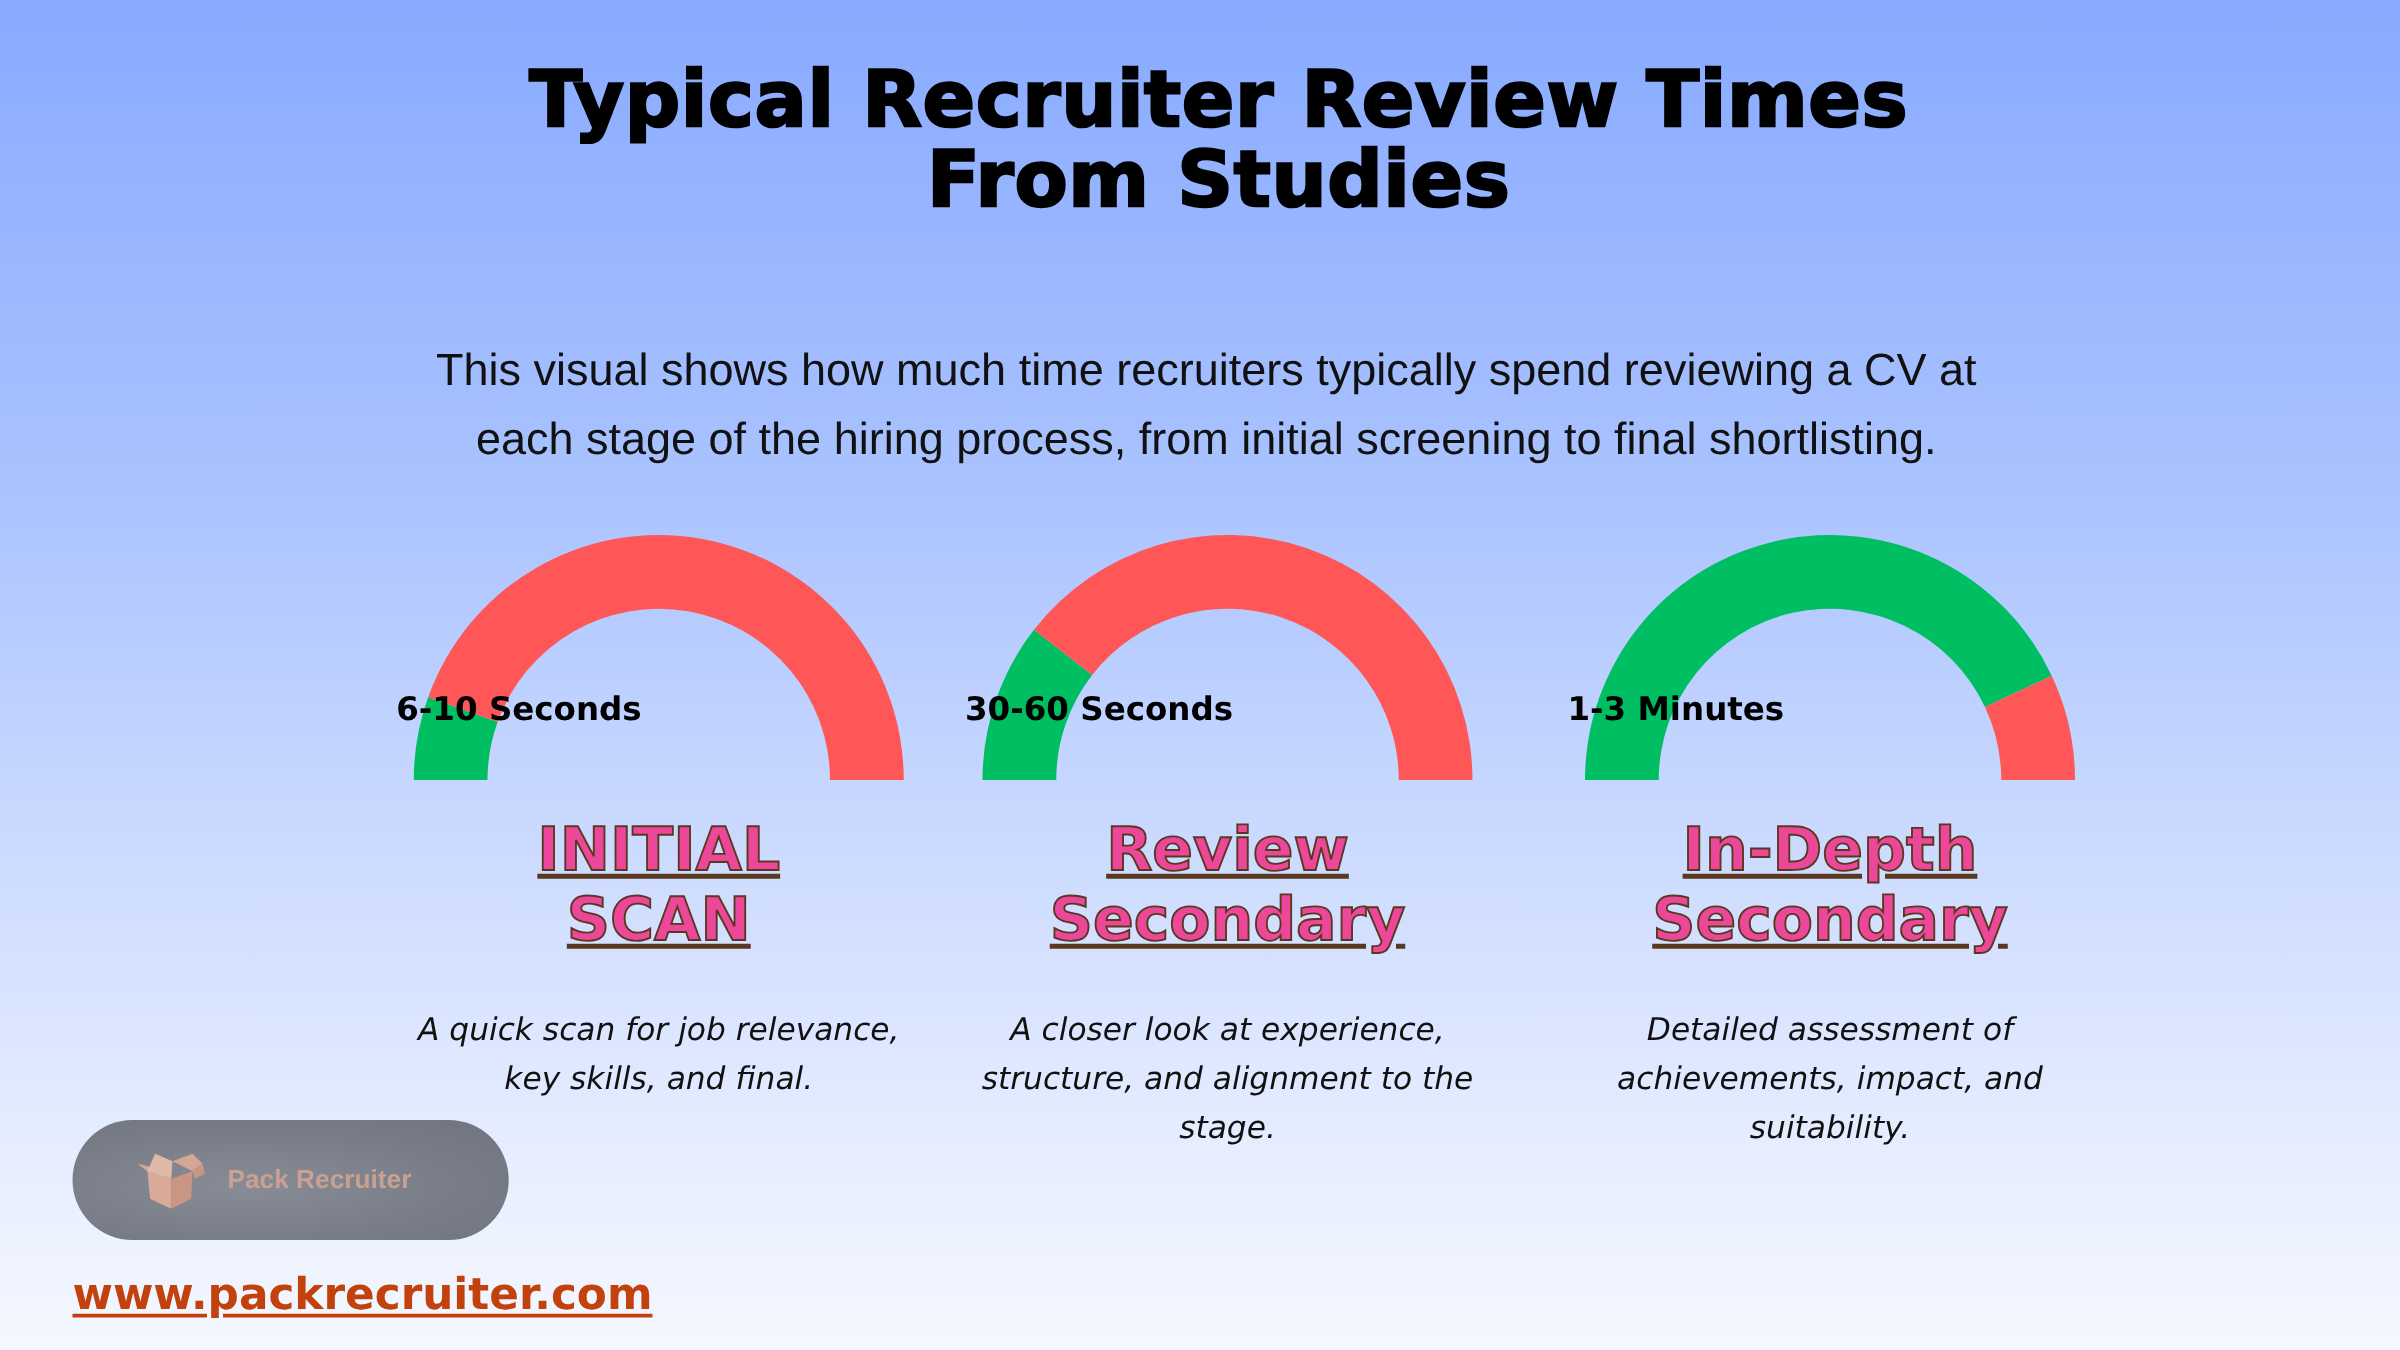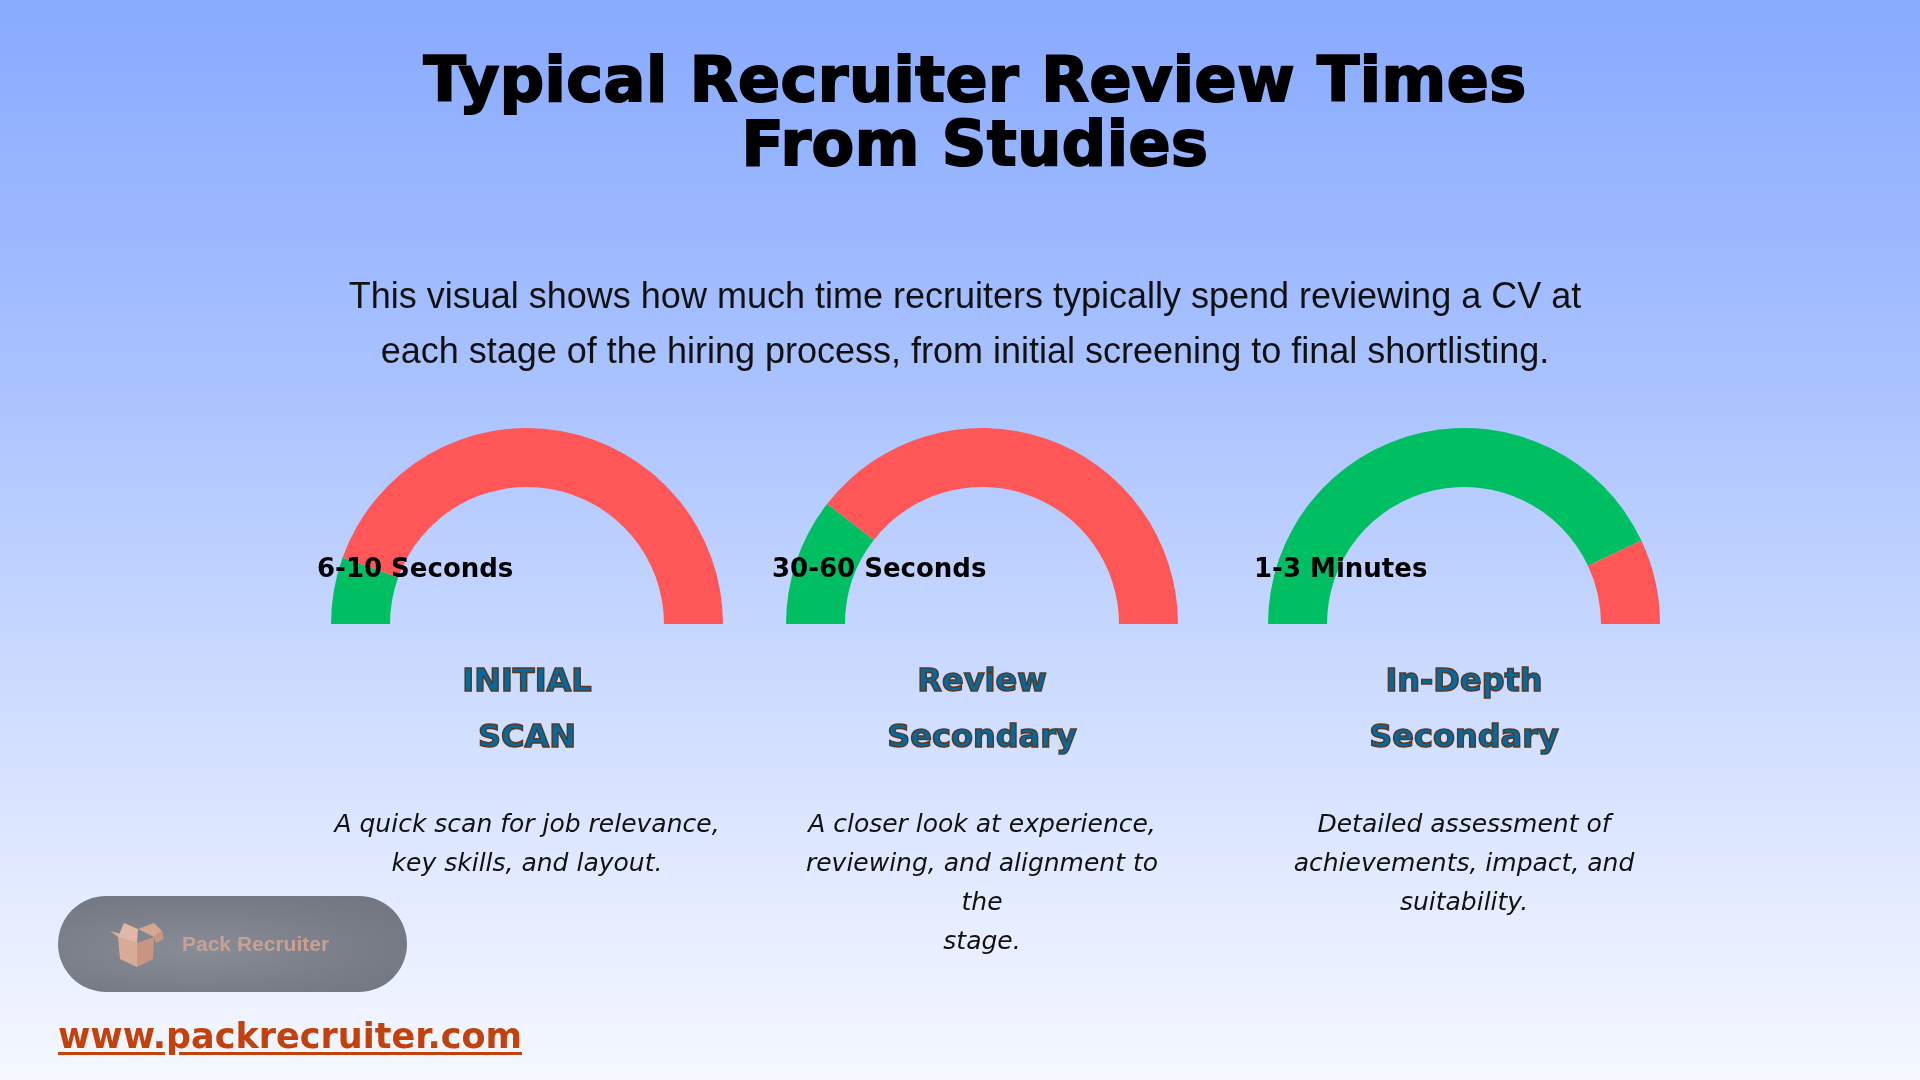--- a/index.html
+++ b/index.html
@@ -20,22 +20,22 @@
   }
   .col { position:absolute; top:420px; width:420px; }
   .gauge { position:relative; width:420px; height:210px; }
   .gauge svg { position:absolute; left:0; top:0; }
   .gauge-label {
     position:absolute; left:0; width:420px; top:133px; text-align:left;
     font-family: "DejaVu Sans", sans-serif; font-weight:bold; font-size:26px; color:#000;
   }
   .stage-title {
     margin-top:22px; text-align:center;
-    font-family: "DejaVu Sans", sans-serif; font-weight:900; font-size:32px;
-    line-height:56px; color:#0369a1; -webkit-text-stroke:1.5px #5a3820;
+    font-family: "DejaVu Sans", sans-serif; font-weight:900; font-size:48px;
+    line-height:56px; color:#ec4899;text-decoration:underline; -webkit-text-stroke:1.5px #5a3820;
   }
   .stage-desc {
     margin:40px auto 0; width:400px; text-align:center;
     font-family: "DejaVu Sans", sans-serif; font-style:italic; font-size:25px;
     line-height:39px; color:#111;
   }
   .logo-pill {
     position:absolute; left:58px; top:896px; width:349px; height:96px;
     border-radius:48px;
     background: radial-gradient(ellipse at 40% 55%, #878c96 0%, #777c87 60%, #6f7480 100%);
@@ -72,40 +72,40 @@
         <path d="M25.587369284971828,137.6073676319228 A196,196 0 0 1 406,204 L347,204 A137,137 0 0 0 81.09933465327111,157.59290492639502 Z" fill="#ff5757"></path>
       </svg>
     <div class="gauge-label">6-10 Seconds</div>
   </div>
   <div class="stage-title">
     <div>INITIAL</div>
     <div>SCAN</div>
   </div>
   <div class="stage-desc">
     <div>A quick scan for job relevance,</div>
-    <div>key skills, and layout.</div>
+    <div>key skills, and final.</div>
     <div></div>
   </div>
 </div>
 
 <div class="col" style="left:772px;">
   <div class="gauge">
     <svg width="420" height="210">
         <path d="M14,203.99999999999997 A196,196 0 0 1 55.129617574364715,83.87021748401655 L101.74876330453044,120.03173364954218 A137,137 0 0 0 73,203.99999999999997 Z" fill="#00bf63"></path>
         <path d="M55.129617574364715,83.87021748401655 A196,196 0 0 1 406,204 L347,204 A137,137 0 0 0 101.74876330453044,120.03173364954218 Z" fill="#ff5757"></path>
       </svg>
     <div class="gauge-label">30-60 Seconds</div>
   </div>
   <div class="stage-title">
     <div>Review</div>
     <div>Secondary</div>
   </div>
   <div class="stage-desc">
     <div>A closer look at experience,</div>
-    <div>reviewing, and alignment to the</div>
+    <div>structure, and alignment to the</div>
     <div>stage.</div>
   </div>
 </div>
 
 <div class="col" style="left:1254px;">
   <div class="gauge">
     <svg width="420" height="210">
         <path d="M14,203.99999999999997 A196,196 0 0 1 387.34610228333986,120.54725885324581 L333.9613061878447,145.66823705558508 A137,137 0 0 0 73,203.99999999999997 Z" fill="#00bf63"></path>
         <path d="M387.34610228333986,120.54725885324581 A196,196 0 0 1 406,204 L347,204 A137,137 0 0 0 333.9613061878447,145.66823705558508 Z" fill="#ff5757"></path>
       </svg>

